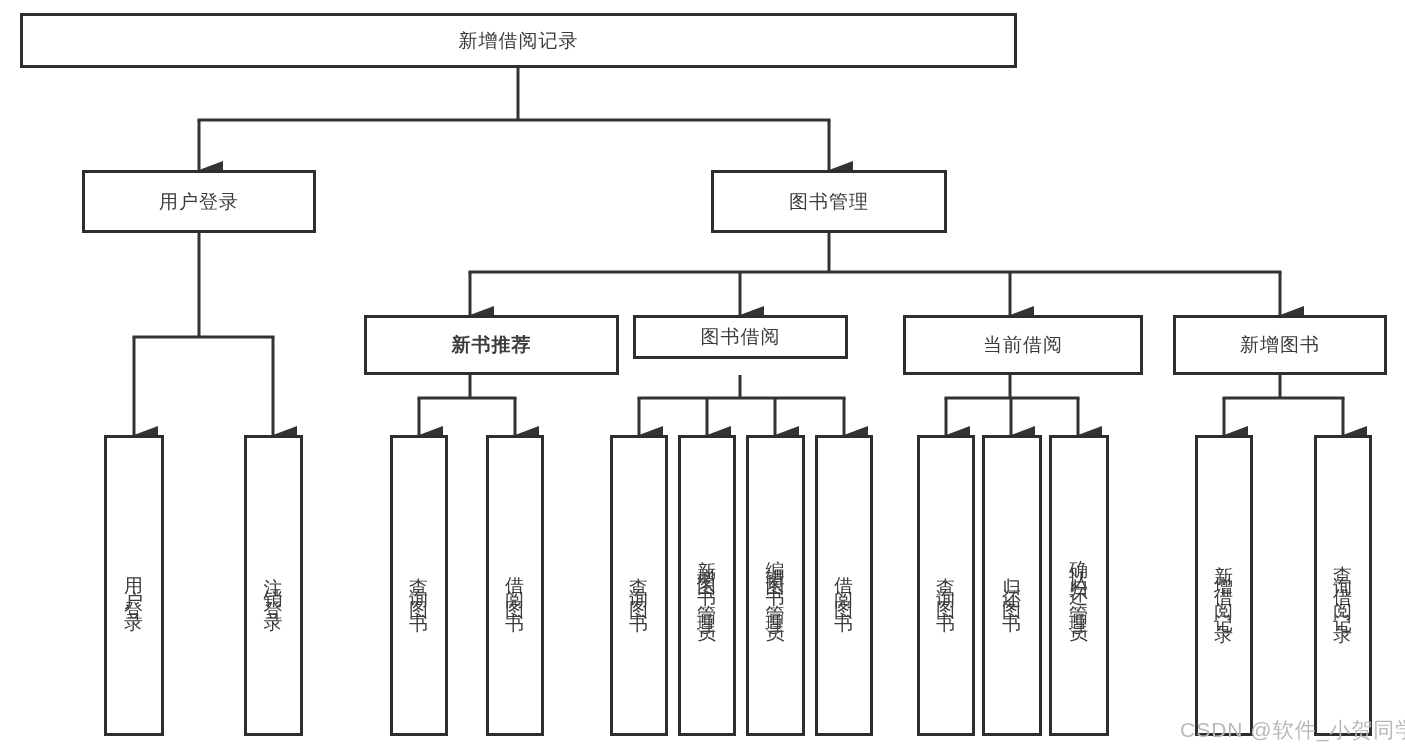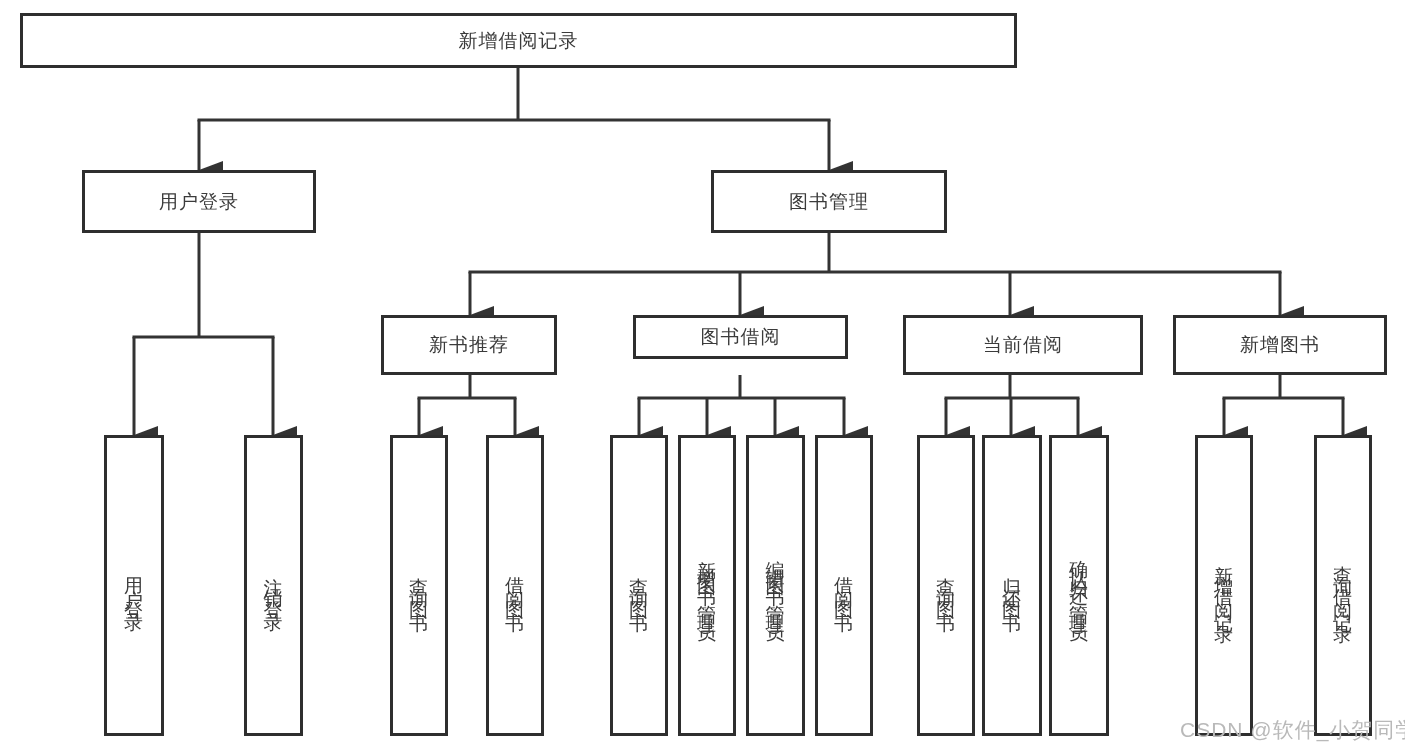--- a/index.html
+++ b/index.html
@@ -113,21 +113,21 @@
     <span>新增借阅记录</span>
   </div>
 
   <div class="box" style="left:82px; top:170px; width:234px; height:63px;">
     <span>用户登录</span>
   </div>
   <div class="box" style="left:711px; top:170px; width:236px; height:63px;">
     <span>图书管理</span>
   </div>
 
-  <div class="box" style="left:381px; top:315px; width:176px; height:60px;">
+  <div class="box" style="left:364px; top:315px; width:255px; height:60px;font-weight:bold;">
     <span>新书推荐</span>
   </div>
   <div class="box" style="left:633px; top:315px; width:215px; height:44px;">
     <span>图书借阅</span>
   </div>
   <div class="box" style="left:903px; top:315px; width:240px; height:60px;">
     <span>当前借阅</span>
   </div>
   <div class="box" style="left:1173px; top:315px; width:214px; height:60px;">
     <span>新增图书</span>

